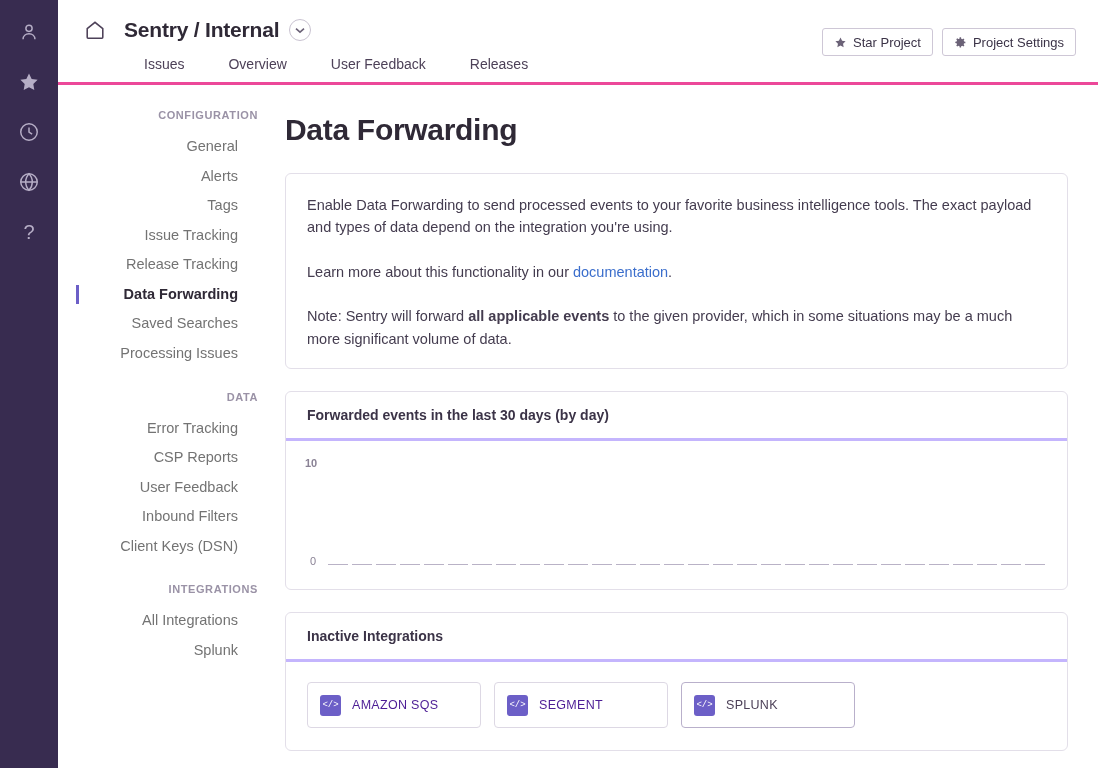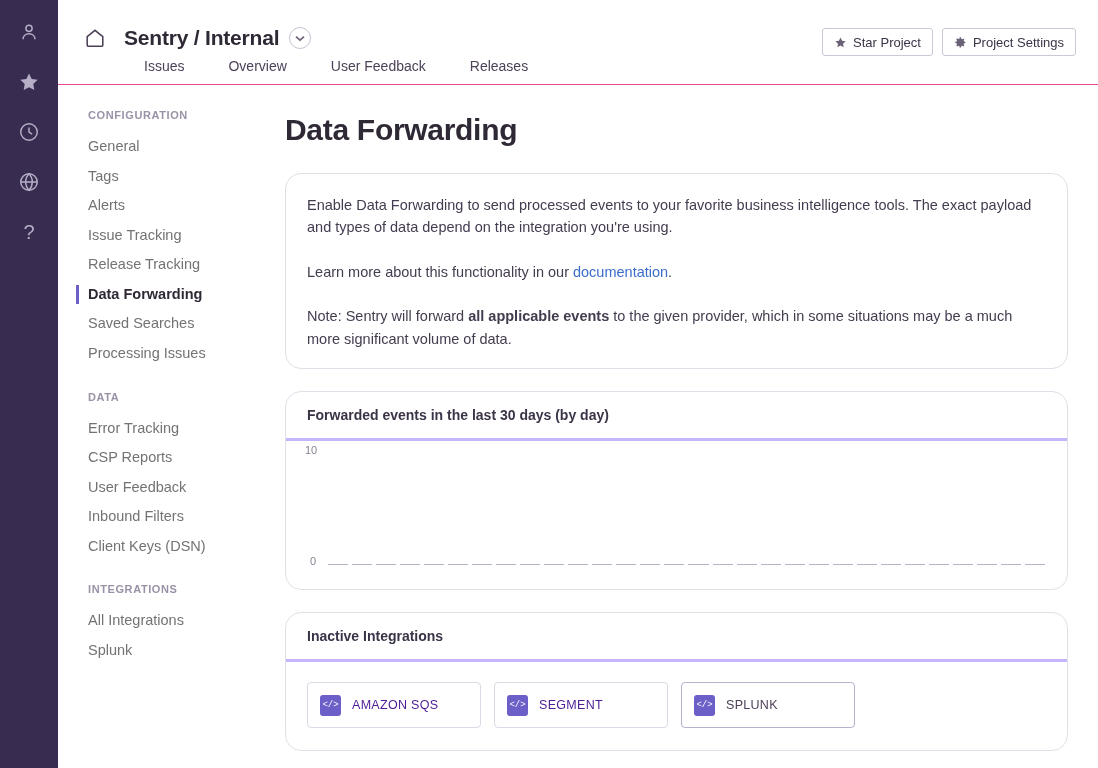--- a/index.html
+++ b/index.html
@@ -32,22 +32,22 @@
   }
   .rail-icon svg { display: block; }
   .rail-icon.q { font-size: 20px; font-weight: normal; color: #b6aec6; }
 
   
   .main { flex: 1 1 auto; display: flex; flex-direction: column; min-width: 0; }
 
   
   .header {
     height: 85px;
-    border-bottom: 1px solid #ec4899;
-    padding: 8px 22px 0 22px;
+    border-bottom: 3px solid #ec4899;
+    padding: 0 22px 0 22px;
     position: relative;
     flex: 0 0 85px;
   }
   .header-top {
     display: flex; align-items: center;
     padding-top: 16px;
   }
   .home-icon {
     width: 30px; height: 28px;
     display: flex; align-items: center; justify-content: center;
@@ -134,38 +134,38 @@
   }
   .side-item.active::before {
     content: "";
     position: absolute;
     left: -12px;
     top: 5px;
     bottom: 5px;
     width: 3px;
     background: #6c5fc7;
   }
-  .side-group { margin-bottom: 22px; }
+  .side-group { margin-bottom: 22px; text-align: right; }
 
   
   .content {
     flex: 1 1 auto;
     padding: 28px 30px 0 27px;
     min-width: 0;
   }
   h1.page-title {
     font-size: 30px;
     font-weight: bold;
     margin: 0 0 26px 0;
     color: #2f2936;
     letter-spacing: -0.3px;
   }
   .panel {
     border: 1px solid #e3dfe9;
-    border-radius: 16px;
+    border-radius: 6px;
     background: #fff;
     margin-bottom: 22px;
   }
   .panel-body { padding: 20px 21px 18px 21px; }
   .panel-body p {
     margin: 0 0 22px 0;
     font-size: 14.5px;
     line-height: 1.55;
     color: #443c4f;
   }
@@ -181,21 +181,21 @@
   .chart-wrap {
     padding: 18px 22px 10px 22px;
     position: relative;
     height: 148px;
   }
   .ylabel {
     position: absolute;
     font-size: 11px;
     color: #8a8295;
   }
-  .ylabel.top { top: 3px; left: 19px; }
+  .ylabel.top { top: 16px; left: 19px; font-weight: bold; }
   .ylabel.bot { bottom: 22px; left: 24px; }
   .bars {
     position: absolute;
     left: 42px; right: 22px; bottom: 24px;
     height: 100px;
     display: flex;
     align-items: flex-end;
     gap: 4px;
   }
   .bar {
@@ -317,22 +317,22 @@
       </div>
     </div>
 
     <div class="body">
 
       <div class="sidebar">
 
         <div class="side-group">
           <div class="side-head">CONFIGURATION</div>
           <div class="side-item">General</div>
+          <div class="side-item">Alerts</div>
           <div class="side-item">Tags</div>
-          <div class="side-item">Alerts</div>
           <div class="side-item">Issue Tracking</div>
           <div class="side-item">Release Tracking</div>
           <div class="side-item active">Data Forwarding</div>
           <div class="side-item">Saved Searches</div>
           <div class="side-item">Processing Issues</div>
         </div>
 
         <div class="side-group">
           <div class="side-head">DATA</div>
           <div class="side-item">Error Tracking</div>

